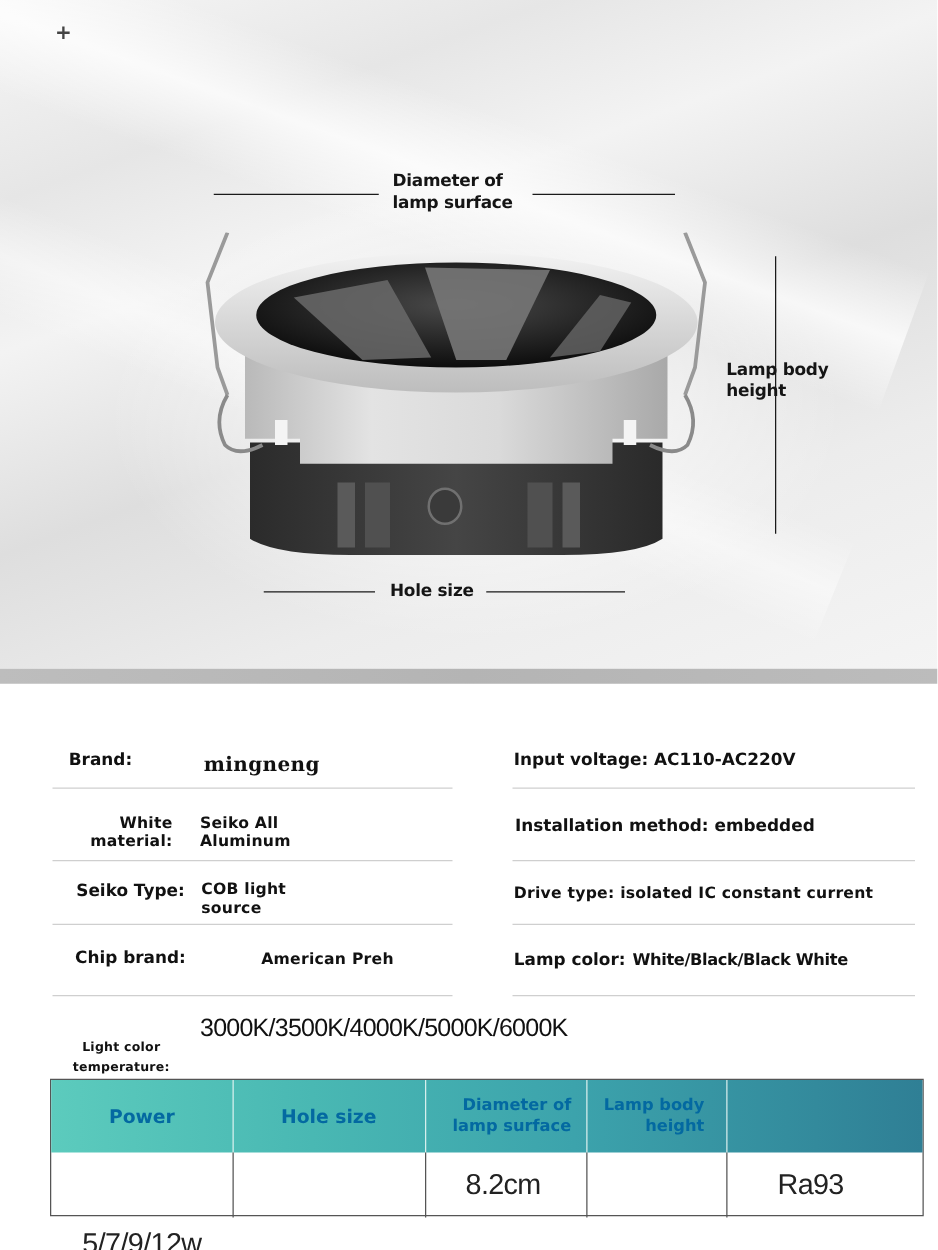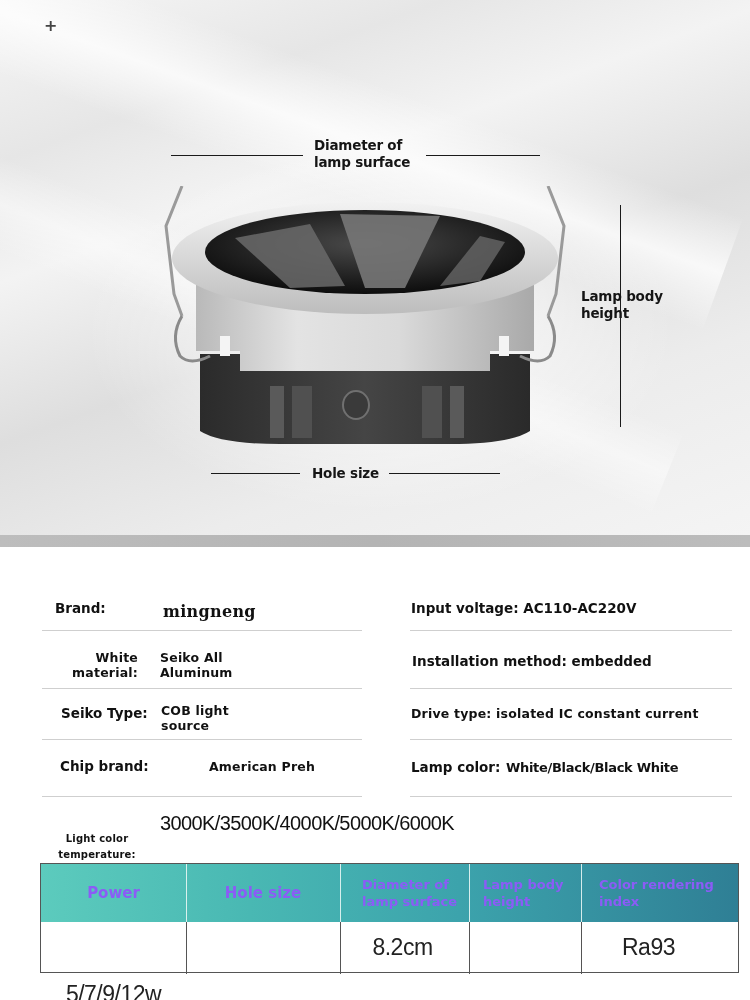--- a/index.html
+++ b/index.html
@@ -50,22 +50,22 @@
   .spec-table {
     position: absolute; left: 40px; top: 863px; width: 699px; height: 110px;
     border: 1px solid #555; border-collapse: collapse;
   }
   .spec-table .thead {
     position: absolute; left: 0; top: 0; width: 100%; height: 58px;
     background: linear-gradient(90deg, #5ccbbd 0%, #49b8b3 30%, #3ca3ac 60%, #2f7f95 100%);
   }
   .spec-table .cell { position: absolute; }
   .spec-table .th {
-    top: 0; height: 58px; color: #8b5cf6; font-family: "DejaVu Sans", sans-serif; font-weight: bold;
-    display: flex; align-items: center;
+    top: 0; height: 58px; color: #0369a1; font-family: "DejaVu Sans", sans-serif; font-weight: bold;
+    display: flex; align-items: center; text-align: right;
   }
   .spec-table .th.big { font-size: 15px; justify-content: center; }
   .spec-table .th.small { font-size: 13px; line-height: 17px; padding-left: 22px; }
   .spec-table .td {
     top: 58px; height: 51px; display: flex; align-items: center; justify-content: center;
     font-family: "Liberation Sans", sans-serif; font-size: 23px; color: #222; letter-spacing: -0.5px;
   }
   .spec-table .vline { position: absolute; top: 0; width: 1px; height: 100%; background: #666; }
   .spec-table .vline.inhead { background: #e8f6f4; opacity: 0.9; height: 58px; }
   .spec-table .vline.inbody { top: 58px; height: 52px; background: #555; }
@@ -204,26 +204,20 @@
       <div>Diameter of</div>
       <div>lamp surface</div>
     </div>
   </div>
   <div class="cell th small" style="left:428px; width:112px; padding-left:14px;">
     <div>
       <div>Lamp body</div>
       <div>height</div>
     </div>
   </div>
-  <div class="cell th small" style="left:540px; width:159px; padding-left:18px;">
-    <div>
-      <div>Color rendering</div>
-      <div>index</div>
-    </div>
-  </div>
 
   <div class="vline inhead" style="left:145px;"></div>
   <div class="vline inhead" style="left:299px;"></div>
   <div class="vline inhead" style="left:428px;"></div>
   <div class="vline inhead" style="left:540px;"></div>
 
   <div class="vline inbody" style="left:145px;"></div>
   <div class="vline inbody" style="left:299px;"></div>
   <div class="vline inbody" style="left:428px;"></div>
   <div class="vline inbody" style="left:540px;"></div>

